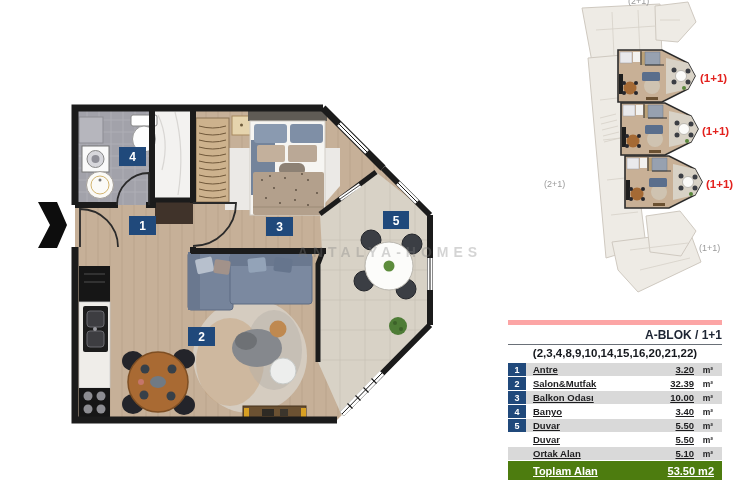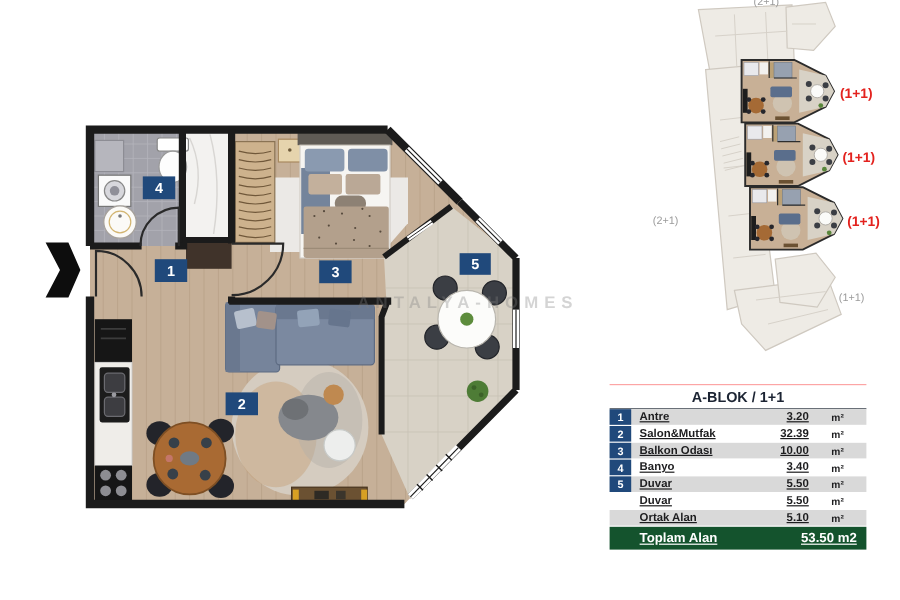--- a/index.html
+++ b/index.html
@@ -1,34 +1,34 @@
 <!DOCTYPE html>
 <html><head>
 <meta charset="utf-8">
 <style>
   html,body{margin:0;padding:0;background:#fff;}
   .stage{position:relative;width:750px;height:500px;background:#ffffff;overflow:hidden;
          font-family:"Liberation Sans",sans-serif;}
   .plan-svg{position:absolute;left:0;top:0;}
   
   .area-table{position:absolute;left:508px;top:320px;width:214px;}
-  .ttitle{font-weight:bold;font-size:12px;text-align:center;color:#1c2433;
-          padding:3px 0 2px;border-top:1px solid #fca5a5;border-bottom:1px solid #6a7078;}
+  .ttitle{font-weight:bold;font-size:12px;text-align:right;color:#1c2433;
+          padding:3px 0 2px;border-top:5px solid #fca5a5;border-bottom:1px solid #6a7078;}
   .tsub{font-weight:bold;font-size:11.5px;text-align:center;color:#15181d;padding:2px 0 4px;}
   .trow{display:flex;align-items:center;height:13px;margin-bottom:1px;
         font-size:9.5px;font-weight:bold;color:#1d1d1f;}
   .trow:nth-child(odd){background:#d9d9d9;}
   .trow:nth-child(even){background:#ffffff;}
   .tnum{width:18px;height:13px;display:flex;align-items:center;justify-content:center;
         color:#fff;font-size:9px;}
   .tnum.filled{background:#20497b;}
   .tname{flex:1;padding-left:7px;white-space:nowrap;text-decoration:underline;}
   .tval{width:42px;text-align:right;text-decoration:underline;}
-  .tunit{width:48px;text-align:center;font-size:8.5px;}
-  .ttotal{display:flex;align-items:center;height:19px;background:#14532d;color:#fff;
+  .tunit{width:28px;text-align:center;font-size:8.5px;}
+  .ttotal{display:flex;align-items:center;height:19px;background:#4d7c0f;color:#fff;
           font-size:11px;font-weight:bold;margin-top:1px;}
   .ttotal .tname{padding-left:25px;}
   .ttotal .tval{width:auto;padding-right:8px;}
 </style>
 </head>
 <body>
 
 <div class="stage">
 
 <svg class="plan-svg" width="750" height="500" viewBox="0 0 750 500" font-family="Liberation Sans, sans-serif">
@@ -302,20 +302,21 @@
     <g font-size="9" fill="#9b9b9b">
       <text x="628" y="4">(2+1)</text>
       <text x="544" y="187">(2+1)</text>
       <text x="699" y="251">(1+1)</text>
     </g>
   </g>
 </svg>
 
 <div class="area-table">
   <div class="ttitle">A-BLOK / 1+1</div>
+  <div class="tsub">(2,3,4,8,9,10,14,15,16,20,21,22)</div>
   <div>
         <div class="trow">
           <div class="tnum filled">1</div>
           <div class="tname">Antre</div>
           <div class="tval">3.20</div>
           <div class="tunit">m²</div>
         </div>
         <div class="trow">
           <div class="tnum filled">2</div>
           <div class="tname">Salon&amp;Mutfak</div>

